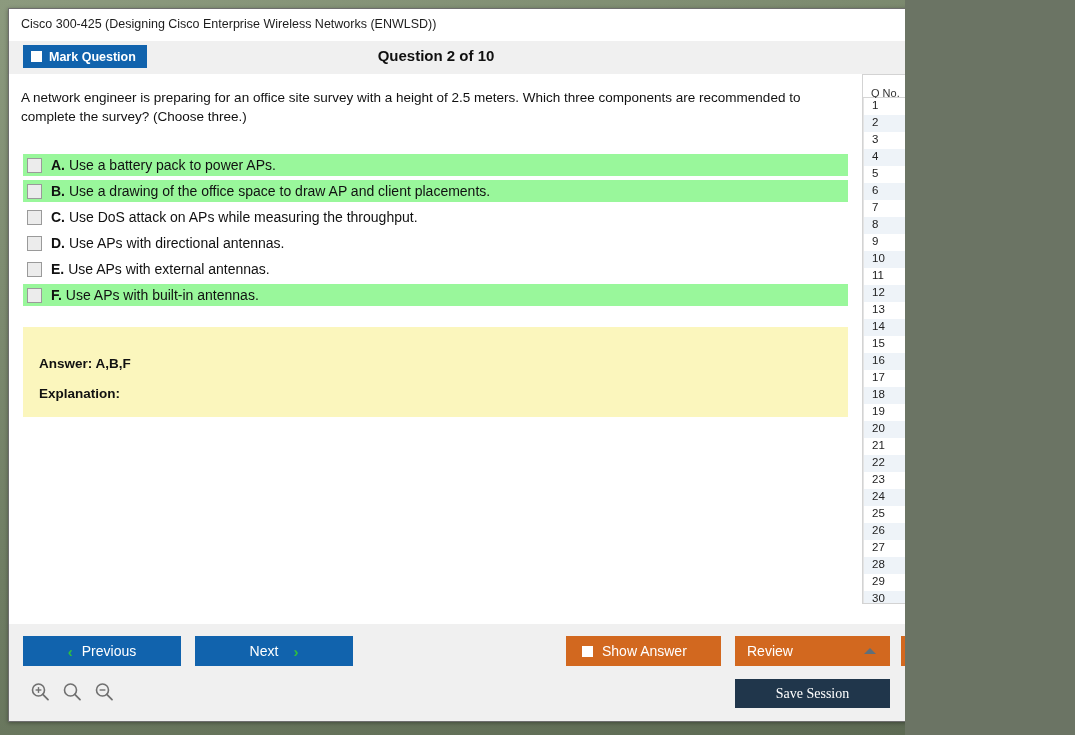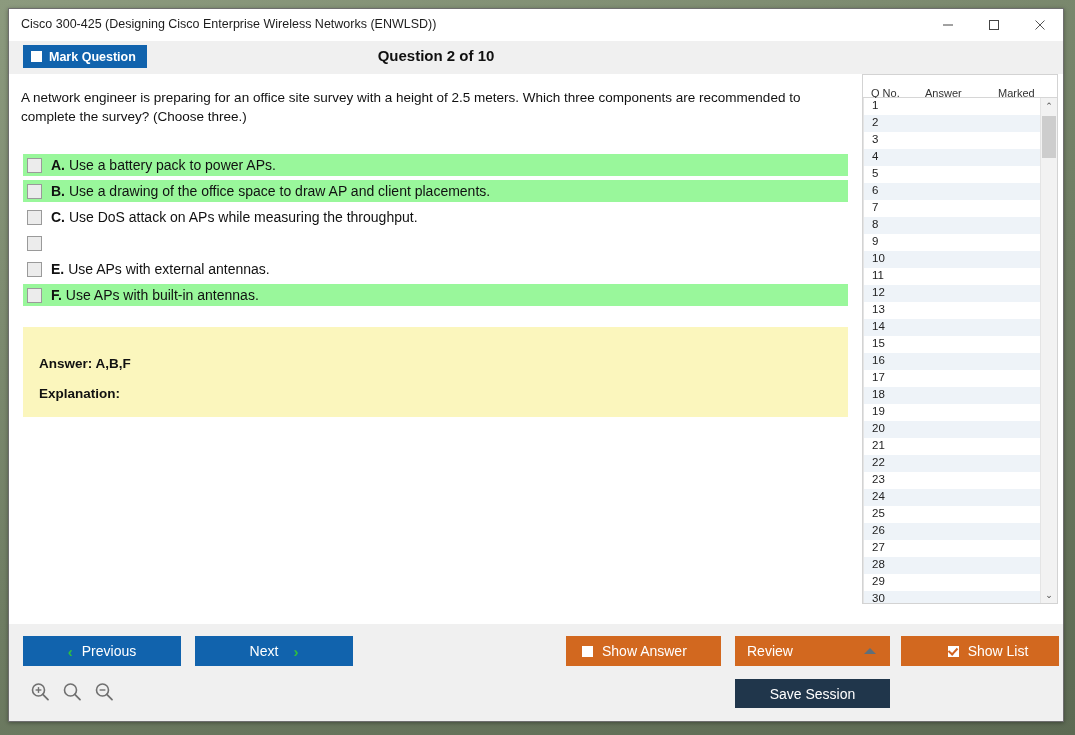--- a/index.html
+++ b/index.html
@@ -3,21 +3,21 @@
 <meta charset="utf-8">
 <style>
   html, body {
     margin: 0;
     padding: 0;
     background: #6b7464;
     font-family: "Liberation Sans", sans-serif;
   }
   #screen {
     position: relative;
-    width: 1075px;
+    width: 905px;
     height: 735px;
     overflow: hidden;
     background: #7b8472;
   }
   
   #desktop {
     position: absolute;
     inset: 0;
     background: linear-gradient(160deg, #8c9a7e 0%, #6f7d63 55%, #5d6a53 100%);
   }
@@ -311,21 +311,21 @@
   #review-caret {
     position: absolute;
     right: 14px; top: 50%;
     transform: translateY(-50%);
     width: 0; height: 0;
     border-left: 6px solid transparent;
     border-right: 6px solid transparent;
     border-bottom: 6px solid #5f6f7a;
   }
   #btn-show-list   { left: 892px; top: 12px; width: 158px; height: 30px; gap: 9px; justify-content: center; padding-left: 16px; }
-  #btn-save-session { left: 726px; top: 55px; width: 155px; height: 29px; }
+  #btn-save-session { left: 726px; top: 55px; width: 155px; height: 29px; font-family: Liberation Serif, serif; }
   #btn-end-exam     { left: 892px; top: 55px; width: 158px; height: 29px; }
   #zoom-controls {
     position: absolute;
     left: 18px;
     top: 55px;
     display: flex;
     gap: 6px;
     align-items: center;
   }
   .zoom-btn {
@@ -383,20 +383,21 @@
             <div class="option correct">
               <span class="cb-gray"></span>
               <span class="opt-text"><b>B.</b> <span>Use a drawing of the office space to draw AP and client placements.</span></span>
             </div>
             <div class="option">
               <span class="cb-gray"></span>
               <span class="opt-text"><b>C.</b> <span>Use DoS attack on APs while measuring the throughput.</span></span>
             </div>
             <div class="option">
               <span class="cb-gray"></span>
+              <span class="opt-text"><b>D.</b> <span>Use APs with directional antennas.</span></span>
             </div>
             <div class="option">
               <span class="cb-gray"></span>
               <span class="opt-text"><b>E.</b> <span>Use APs with external antennas.</span></span>
             </div>
             <div class="option correct">
               <span class="cb-gray"></span>
               <span class="opt-text"><b>F.</b> <span>Use APs with built-in antennas.</span></span>
             </div>
           </div>

